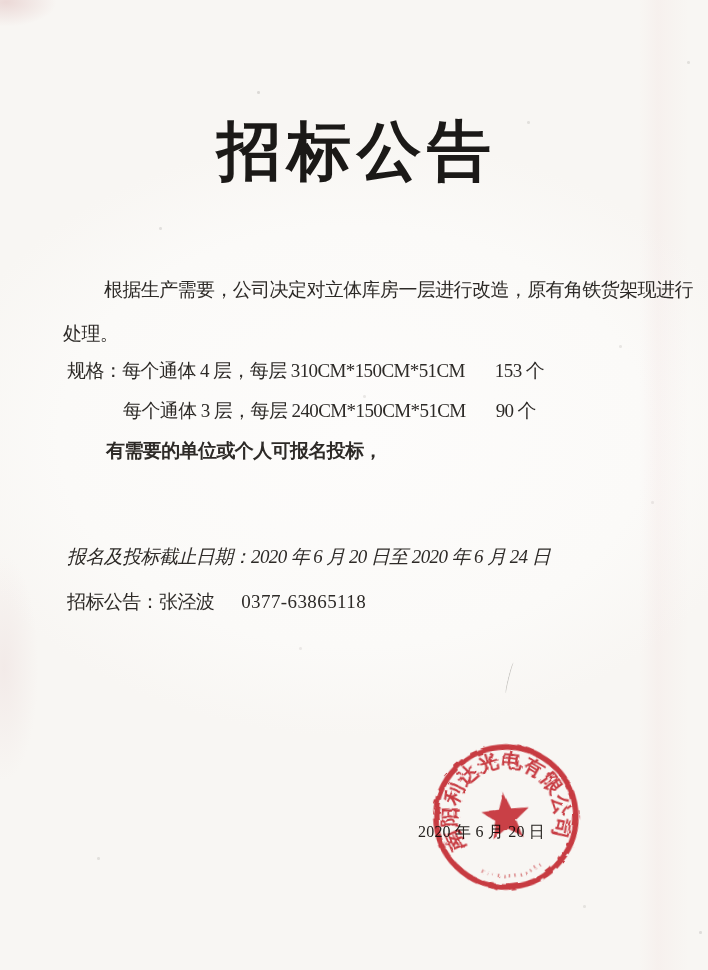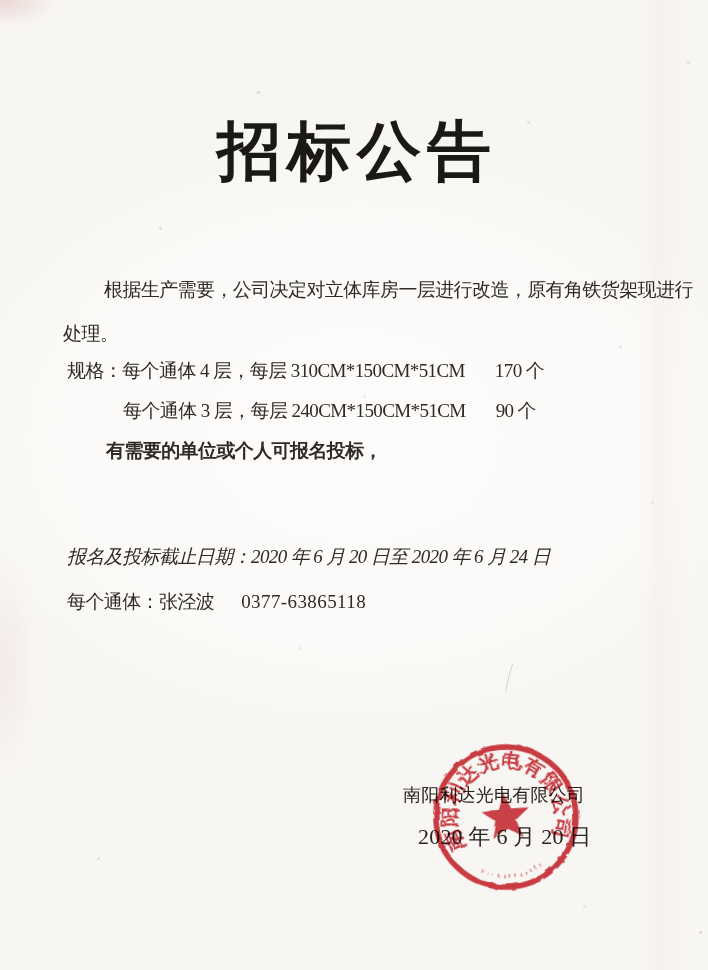--- a/index.html
+++ b/index.html
@@ -35,21 +35,21 @@
     font-size: 64px;
     font-weight: 700;
     letter-spacing: 6px;
     text-indent: 6px;
     color: #1b1917;
   }
   .qty { margin-left: 30px; }
   .phone { margin-left: 27px; letter-spacing: 0.4px; }
   .sig { position: absolute; white-space: nowrap; font-size: 18px; letter-spacing: 0.2px; color: #262320; }
   .company-line { left: 403px; top: 783px; }
-  .date-line    { left: 418px; top: 822px; font-size: 22px; }
+  .date-line    { left: 418px; top: 822px; font-size: 16px; }
   .stamp {
     position: absolute;
     left: 423px; top: 735px;
     width: 166px; height: 166px;
     transform: rotate(-6deg);
     mix-blend-mode: multiply;
     opacity: 0.93;
   }
   .specks {
     position: absolute; left: 0; top: 0; width: 1px; height: 1px;
@@ -79,35 +79,34 @@
 <body>
 
 <div class="page">
 
   <h1 class="title">招标公告</h1>
 
   <div class="line" style="left:104px; top:277px;">根据生产需要，公司决定对立体库房一层进行改造，原有角铁货架现进行</div>
   <div class="line" style="left:63px; top:321px;font-family:Liberation Serif, serif;">处理。</div>
 
   <div class="line" style="left:67px; top:358px;">
-    <span>规格：每个通体 4 层，每层 310CM*150CM*51CM</span><span class="qty">170 个</span>
+    <span>规格：每个通体 4 层，每层 310CM*150CM*51CM</span><span class="qty">153 个</span>
   </div>
   <div class="line" style="left:123px; top:398px;">
     <span>每个通体 3 层，每层 240CM*150CM*51CM</span><span class="qty">90 个</span>
   </div>
 
   <div class="line" style="left:106px; top:438px;font-weight:bold;">有需要的单位或个人可报名投标，</div>
 
   <div class="line" style="left:67px; top:544px;font-style:italic;">报名及投标截止日期：2020 年 6 月 20 日至 2020 年 6 月 24 日</div>
 
   <div class="line" style="left:67px; top:589px;">
-    <span>每个通体：张泾波</span><span class="phone">0377-63865118</span>
+    <span>招标公告：张泾波</span><span class="phone">0377-63865118</span>
   </div>
 
-  <div class="sig company-line">南阳利达光电有限公司</div>
   <div class="sig date-line">2020 年 6 月 20 日</div>
 
   <svg class="stamp" viewBox="0 0 166 166" xmlns="http://www.w3.org/2000/svg" aria-hidden="true">
     <defs>
       <path id="ringPath" d="M 39.7 107 A 50 50 0 1 1 126.3 107" fill="none"></path>
       <filter id="rough" x="-8%" y="-8%" width="116%" height="116%">
         <feTurbulence type="fractalNoise" baseFrequency="0.09" numOctaves="2" result="n"></feTurbulence>
         <feDisplacementMap in="SourceGraphic" in2="n" scale="4"></feDisplacementMap>
       </filter>
     </defs>

